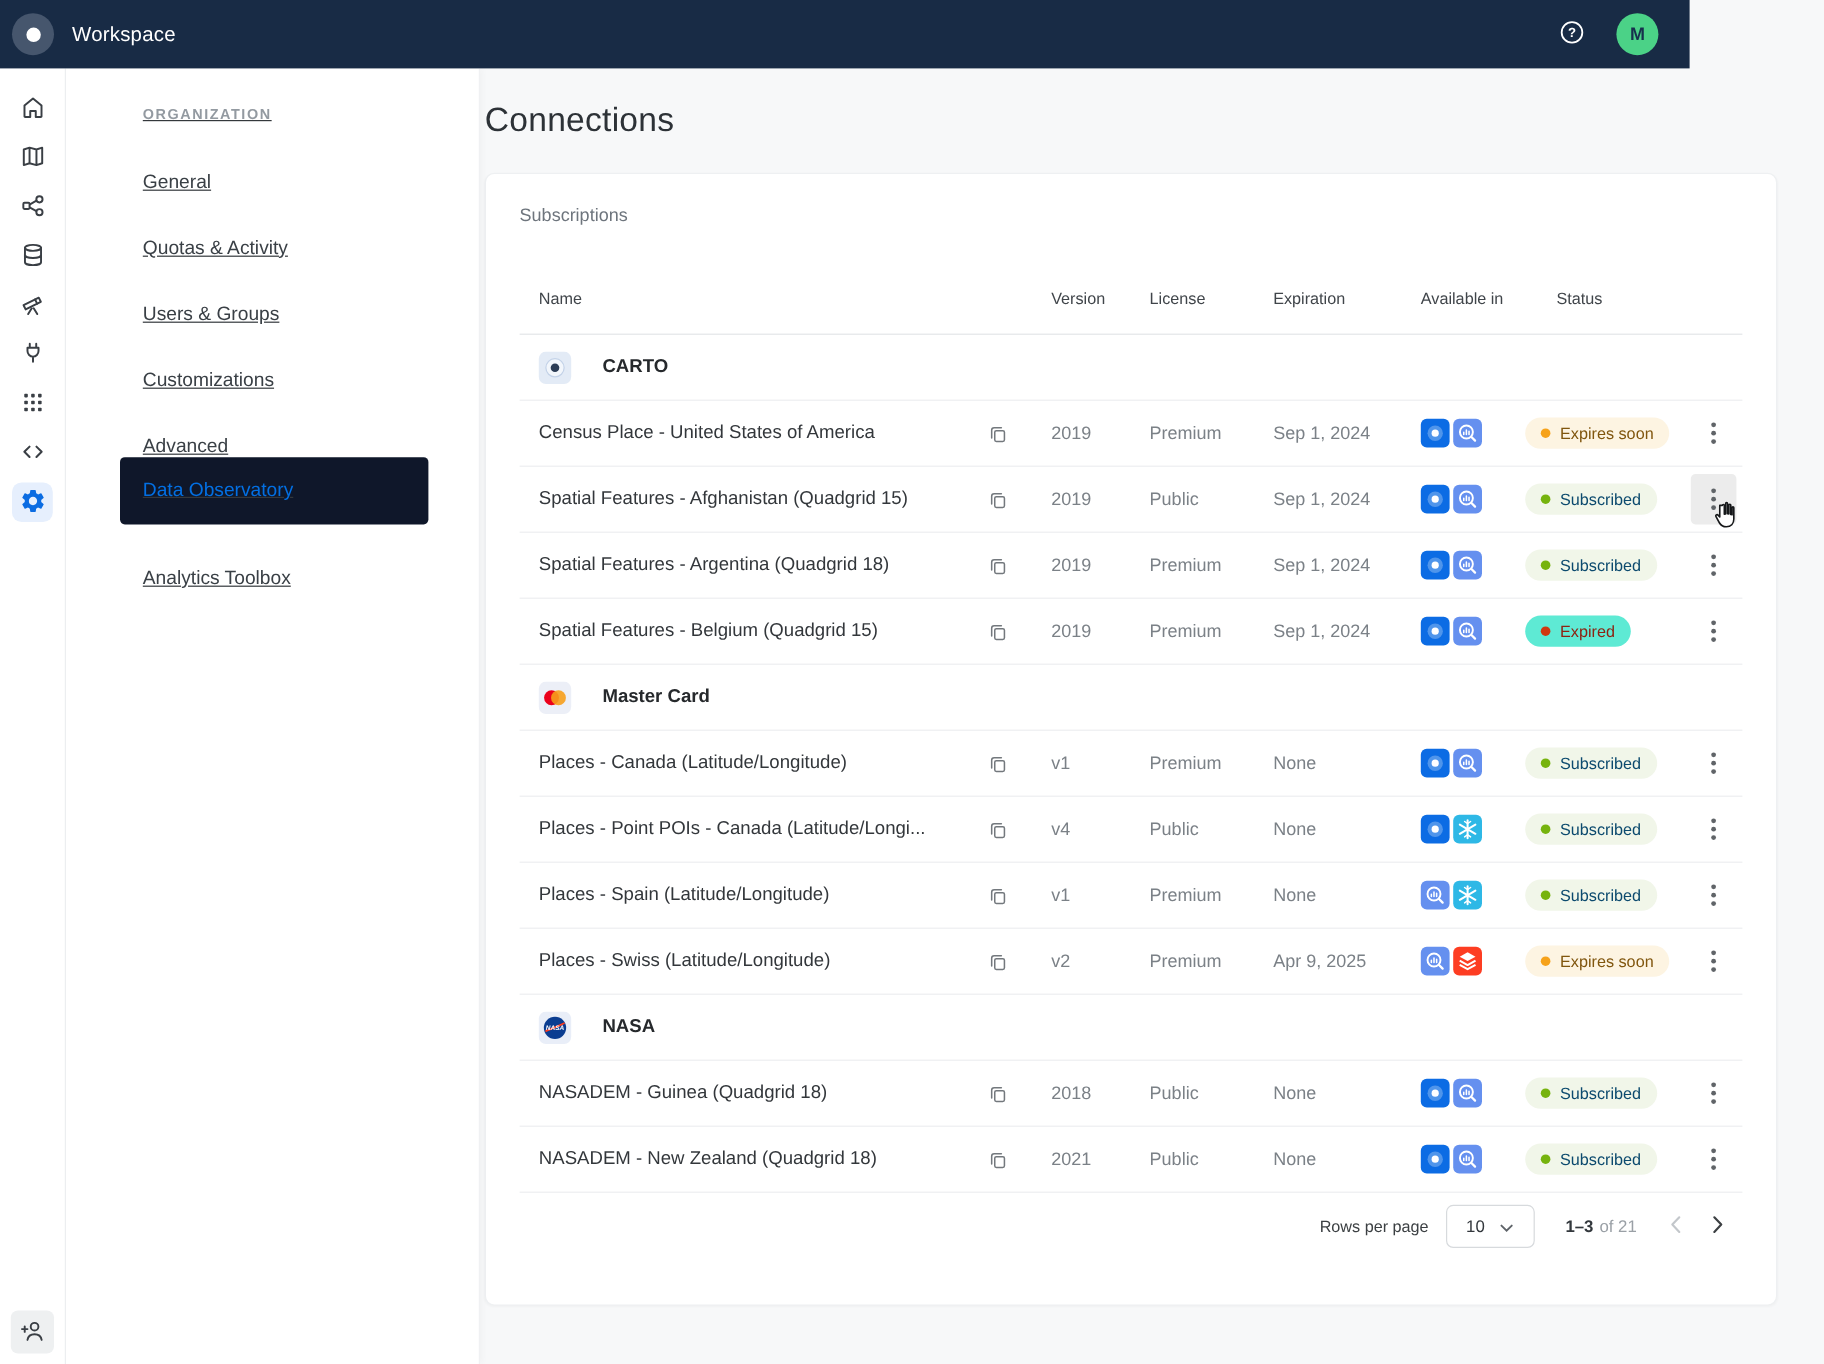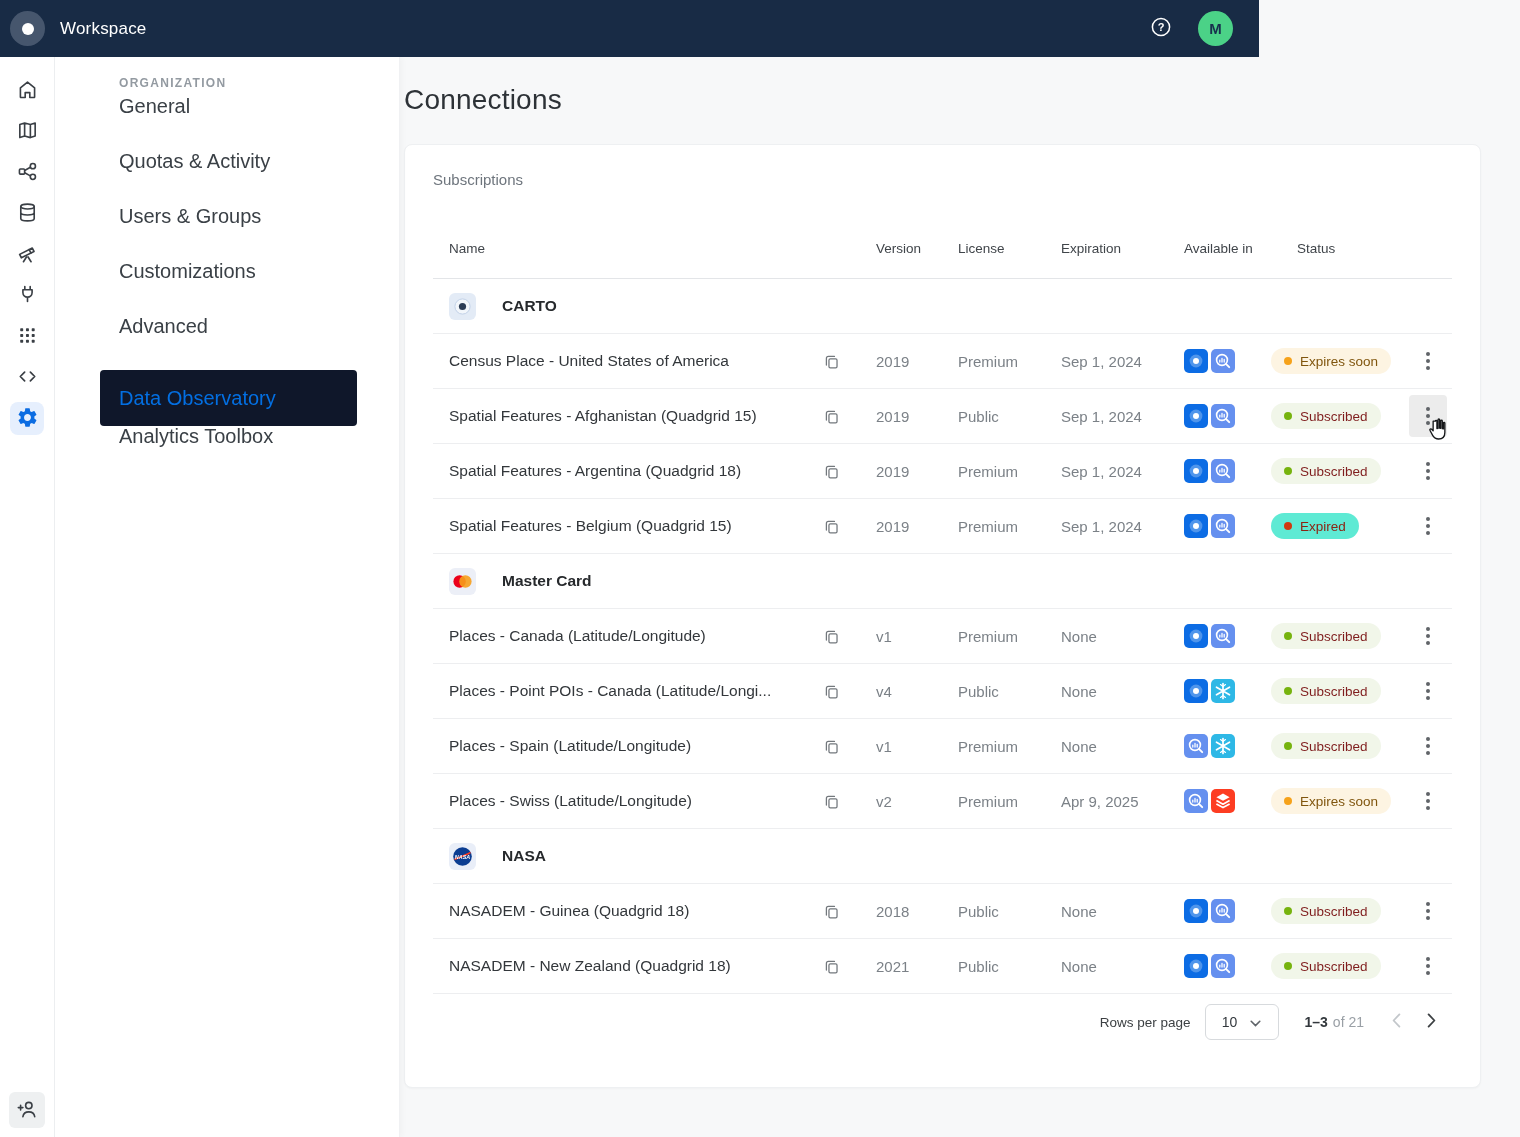--- a/index.html
+++ b/index.html
@@ -6,21 +6,21 @@
   html,body { width:1520px; height:1137px; }
   body {
     font-family:"Liberation Sans", sans-serif;
     background:#f7f8f9;
     position:relative;
     overflow:hidden;
     color:#34383c;
   }
   
   .topbar{
-    position:absolute; top:0; left:0; width:1259px; height:57px;
+    position:absolute; top:0; left:0; width:1408px; height:57px;
     background:#182b45; display:flex; align-items:center; padding:0 26px 0 10px; z-index:30;
   }
   .brand-logo{ width:35px; height:35px; border-radius:50%; background:#46566d; display:flex; align-items:center; justify-content:center; }
   .brand-logo i{ width:12px; height:12px; border-radius:50%; background:#fff; display:block; }
   .brand-name{ color:#fff; font-size:17px; font-weight:500; margin-left:15px; letter-spacing:.2px; }
   .topbar-right{ margin-left:auto; display:flex; align-items:center; gap:25px; }
   .help-btn{ background:none; border:none; cursor:pointer; display:flex; }
   .avatar{ width:35px; height:35px; border-radius:50%; background:#4bd287; color:#17304d;
     display:flex; align-items:center; justify-content:center; font-size:15px; font-weight:700; border:none; cursor:pointer;}
   
@@ -31,25 +31,25 @@
   }
   .rail-btn{ width:34px; height:33px; display:flex; align-items:center; justify-content:center;
     background:none; border:none; border-radius:8px; cursor:pointer; }
   .rail-btn.active{ background:#e6effd; }
   .rail-bottom{ position:absolute; bottom:9px; left:9px; }
   .rail-bottom .rail-btn{ background:#eef0f1; border-radius:6px; width:36px; height:36px; }
   
   .sidebar{
     position:absolute; left:55px; top:57px; bottom:0; width:345px; background:#fff;
     box-shadow:2px 0 6px rgba(0,0,0,.03); border-right:1px solid #f0f1f3;
-    padding-top:14px; z-index:10;
+    padding-top:26px; z-index:10;text-decoration:underline;
   }
   .side-section{ height:24px; line-height:24px; padding-left:64px; font-size:12px; font-weight:600;
     letter-spacing:1.3px; color:#939aa1; }
-  .side-item{ height:55px; display:flex; align-items:flex-start; font-size:20px; color:#3a4046; cursor:pointer; }
+  .side-item{ height:55px; display:flex; align-items:flex-end; font-size:16px; color:#3a4046; cursor:pointer; }
   .side-item > span{ padding-left:64px; }
   .side-item.active{ color:#036fe2; }
   .side-item.active .active-pill{
     margin:0 42px 0 45px; width:258px; height:56px; background:#0f172a; border-radius:4px;
     display:flex; align-items:center;
   }
   .side-item.active .active-pill span{ padding-left:19px; color:#036fe2; }
   
   .main{ position:absolute; left:400px; top:57px; right:0; bottom:0; background:#f7f8f9; }
   .page-title{ margin:27px 0 0 4px; font-size:28px; font-weight:400; color:#2d3237; letter-spacing:.2px; }
@@ -77,21 +77,21 @@
   .group-row .glabel{ font-size:15.5px; font-weight:700; color:#26292c; margin-left:26px; }
   .group-row .c-name{ display:flex; align-items:center; }
   .group-logo{ width:27px; height:27px; border-radius:6px; display:flex; align-items:center; justify-content:center; }
   .gl-carto{ background:#e3ebf6; } .gl-mastercard{ background:#eceff7; } .gl-nasa{ background:#e9eef8; }
   .copy-btn{ background:none; border:none; cursor:pointer; display:flex; padding:0; }
   .badge{ width:24px; height:24px; border-radius:5px; display:flex; align-items:center; justify-content:center; }
   .b-carto{ background:#0c6ce4; } .b-bigquery{ background:#6590ef; }
   .b-snowflake{ background:#2eb8e6; } .b-databricks{ background:#fd3d22; }
   .pill{ height:26px; border-radius:13px; display:inline-flex; align-items:center; padding:0 13px; gap:8px; font-size:13.5px; }
   .pill .dot{ width:8px; height:8px; border-radius:50%; }
-  .pill-success{ background:#f1f6e9; color:#7f1d1d; } .pill-success .dot{ background:#76b30e; }
+  .pill-success{ background:#f1f6e9; color:#0c4a6e; } .pill-success .dot{ background:#76b30e; }
   .pill-warning{ background:#fdf4e2; color:#80560e; } .pill-warning .dot{ background:#f6a21a; }
   .pill-error{ background:#5eead4; color:#8c2413; } .pill-error .dot{ background:#d0380f; }
   .kebab-btn{ background:none; border:none; cursor:pointer; width:38px; height:42px; border-radius:4px;
     display:flex; flex-direction:column; align-items:center; justify-content:center; gap:3px; }
   .kebab-btn.hovered{ background:#ececec; }
   .kebab-btn i{ width:4px; height:4px; border-radius:50%; background:#606468; display:block; }
   
   .pagination{ height:56px; display:flex; align-items:center; justify-content:flex-end; padding-right:12px; }
   .pg-label{ font-size:13.5px; color:#3c4043; }
   .pg-select{ margin-left:14px; width:74px; height:36px; border:1px solid #d7dadd; border-radius:6px;

